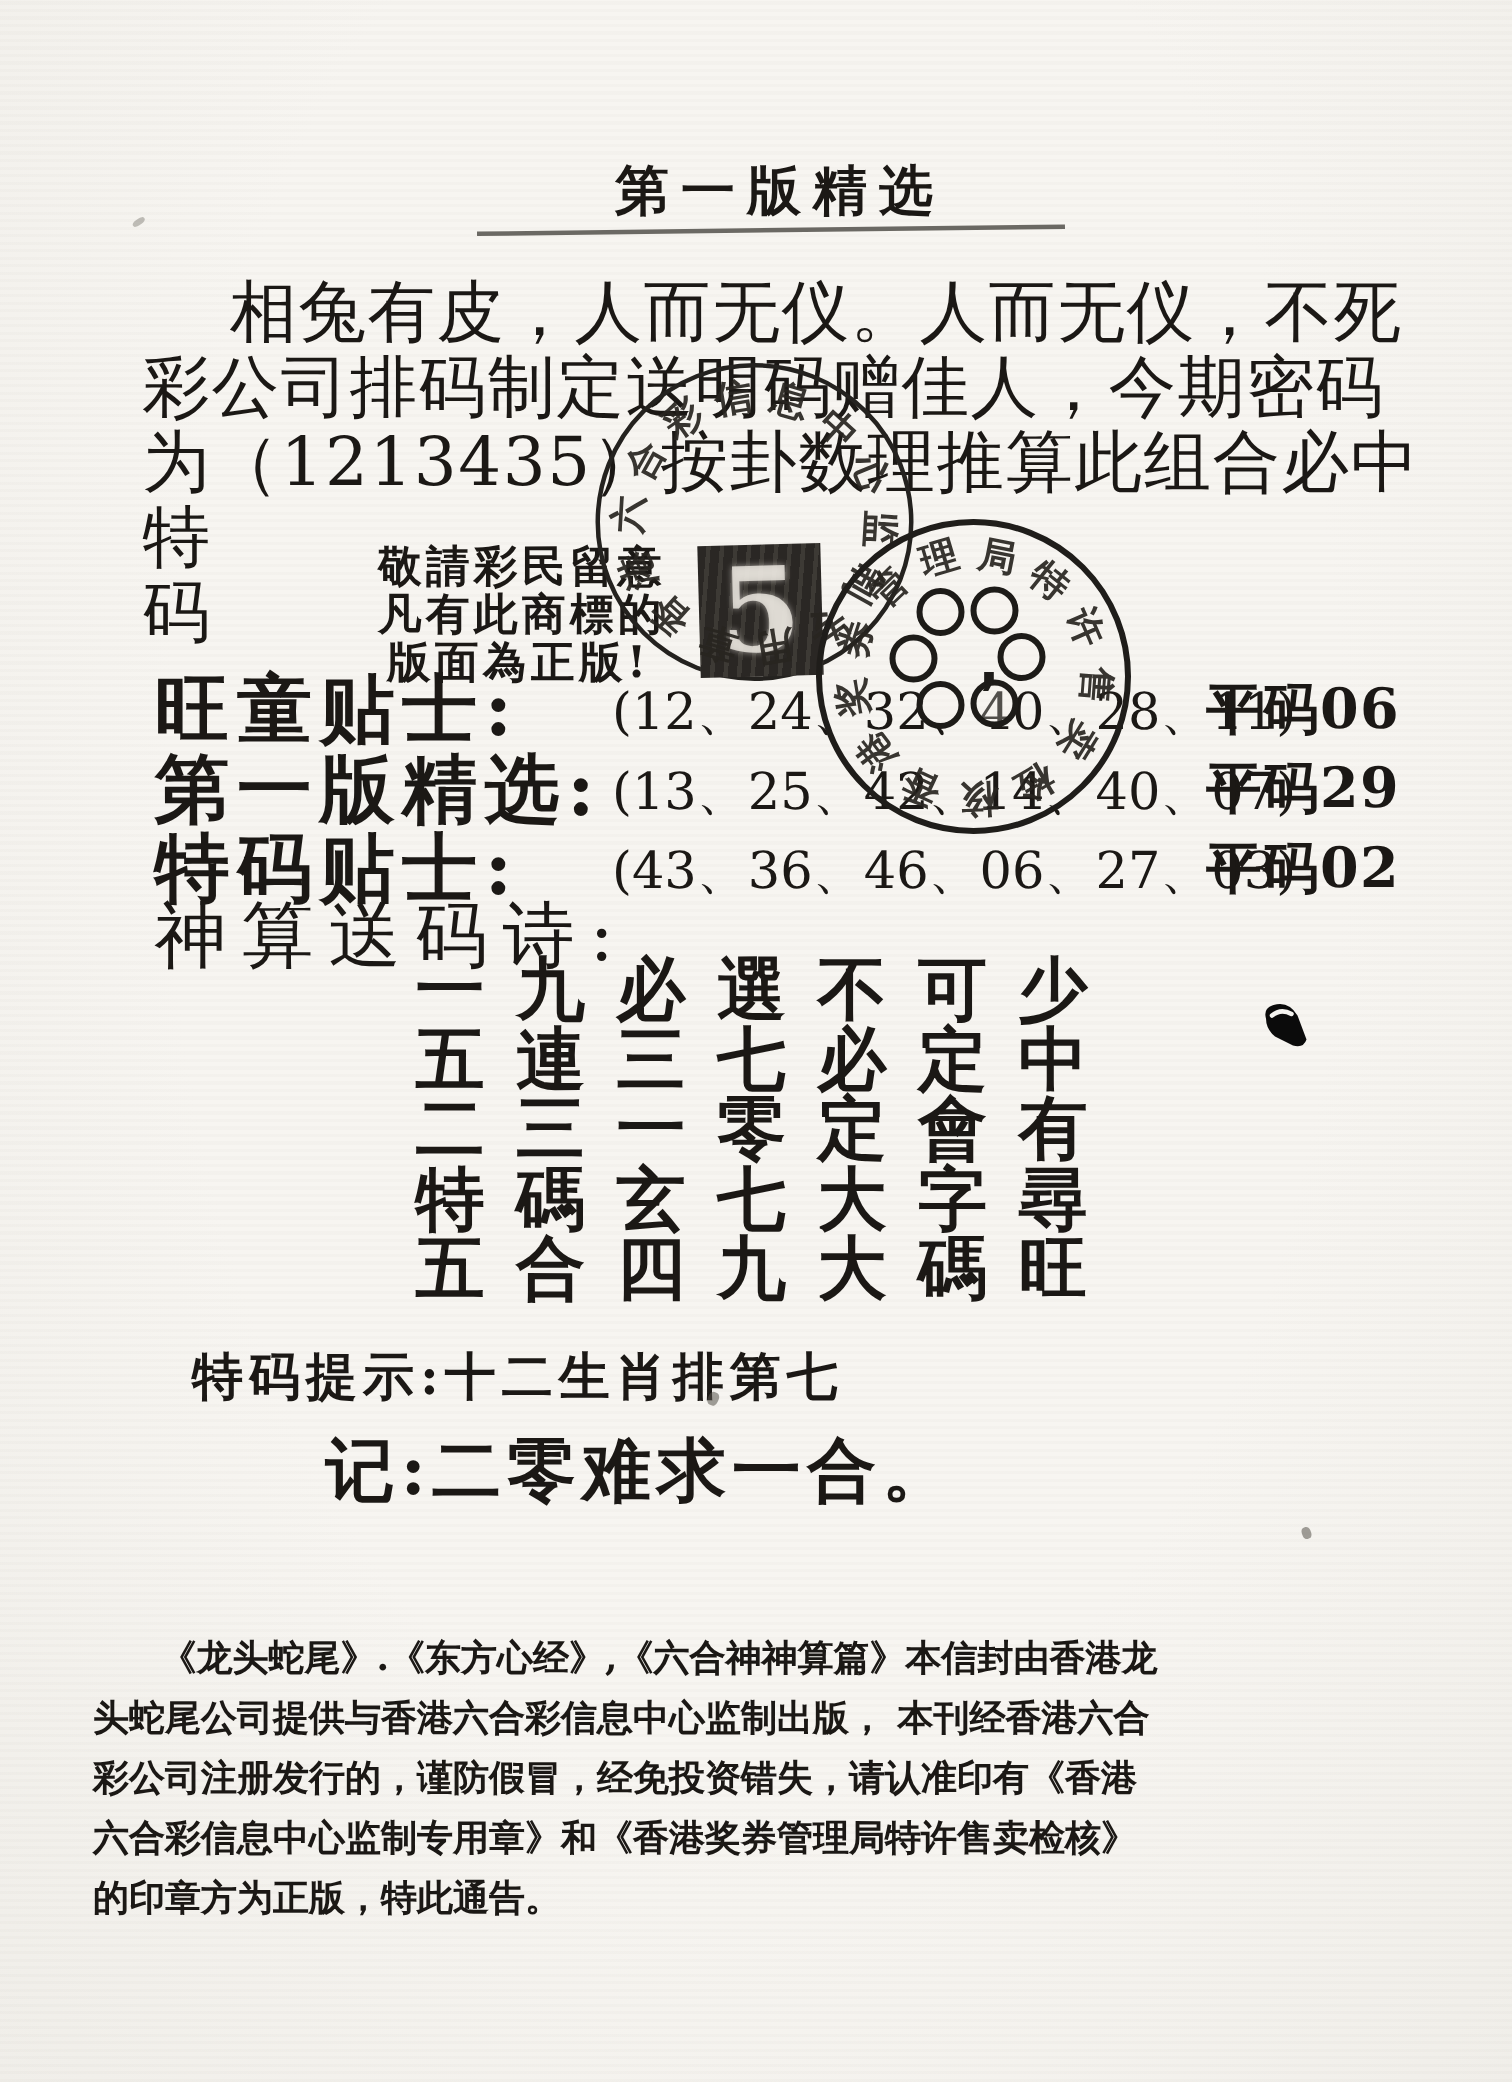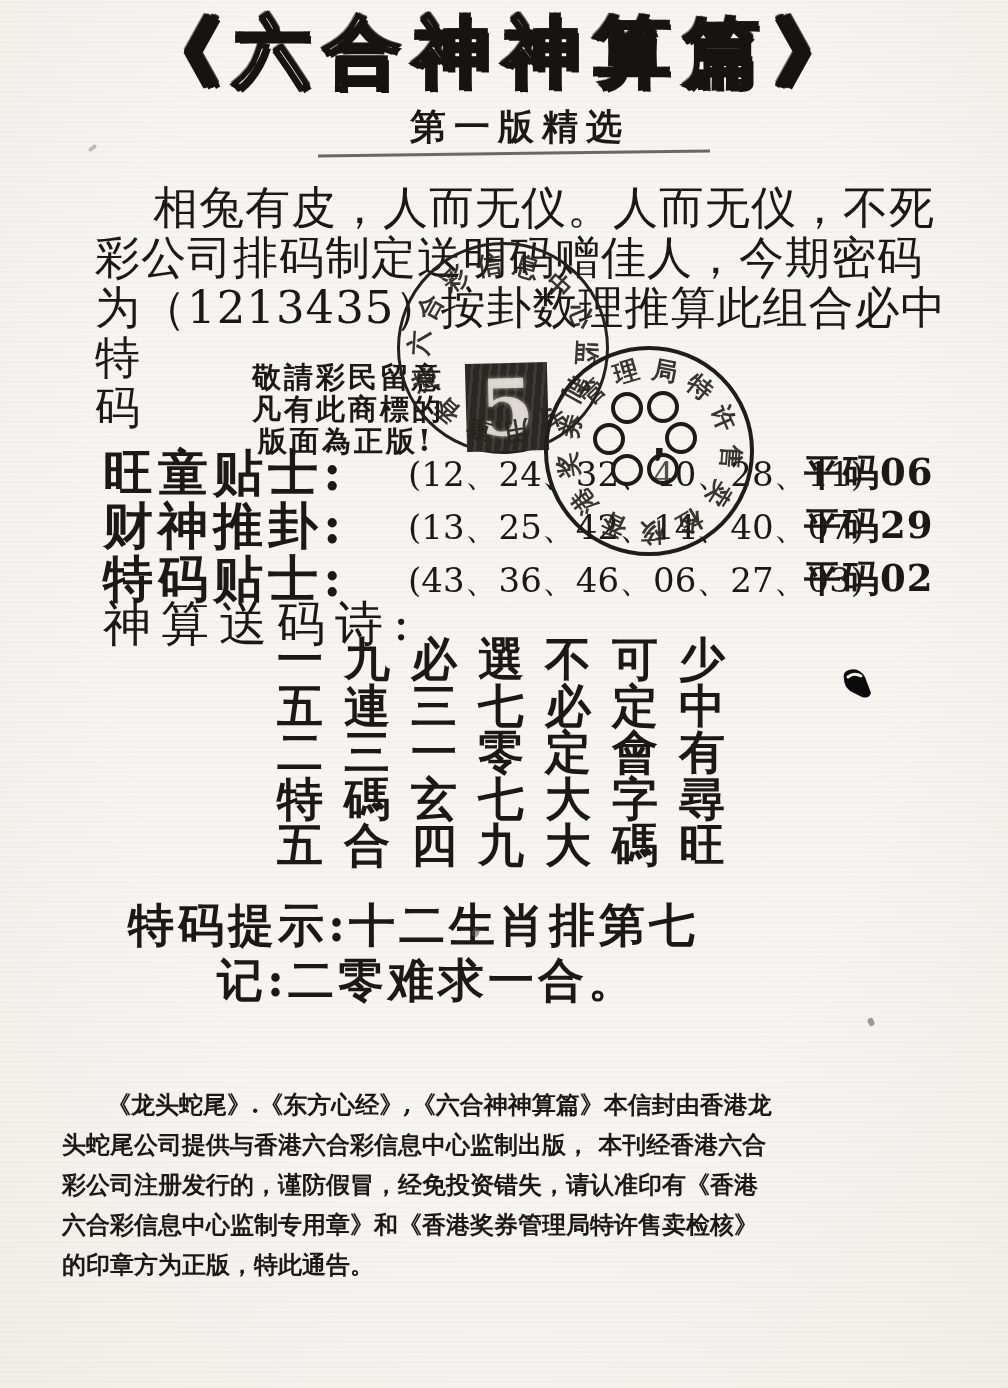--- a/index.html
+++ b/index.html
@@ -39,21 +39,21 @@
   
   .tiprow{left:103px;height:56px;white-space:nowrap;}
   .tiprow .lbl{position:absolute;left:0;top:0;font-size:50px;font-weight:bold;letter-spacing:5px;}
   .tiprow .nums{position:absolute;left:305px;top:12px;font-size:34px;letter-spacing:0;text-align:center;}
   .tiprow .ping{position:absolute;left:701px;top:8px;font-size:37px;font-weight:bold;letter-spacing:1px;}
   .row1{top:440px;} .row2{top:493px;} .row3{top:546px;}
   .poemhead{left:103px;top:592px;font-size:48px;font-weight:normal;letter-spacing:10px;}
   
   .poem{left:277px;top:636px;font-size:46px;line-height:46.5px;letter-spacing:21px;font-weight:600;white-space:nowrap;}
   
-  .hint1{left:128px;top:895px;font-size:46px;font-weight:bold;letter-spacing:4px;}
+  .hint1{left:128px;top:895px;font-size:34px;font-weight:bold;letter-spacing:4px;}
   .hint2{left:193px;top:950px;font-size:46px;font-weight:bold;letter-spacing:4px;margin-left:24px;}
   .lucky{left:95px;top:1012px;font-size:48px;font-weight:bold;letter-spacing:4px;}
   
   .footer{left:62px;top:1085px;width:895px;font-size:24px;line-height:40px;font-weight:600;}
   .footer .f1{text-indent:45px;}
   
   .stamp{border-radius:50%;z-index:5;}
   .stamp-left{left:397px;top:242px;width:206px;height:206px;border:3px solid #24221f;}
   .stamp-right{left:544px;top:346px;width:202px;height:202px;border:4px solid #1f1d1a;}
   .ring-ch{position:absolute;font-size:25px;font-weight:bold;color:#282520;opacity:.92;
@@ -76,21 +76,20 @@
   .speck{background:#56524a;border-radius:40%;opacity:.55;z-index:2;}
   .sp1{left:472px;top:928px;width:7px;height:9px;transform:rotate(25deg);}
   .sp2{left:868px;top:1018px;width:6px;height:8px;transform:rotate(-20deg);}
   .sp3{left:88px;top:146px;width:9px;height:4px;transform:rotate(-35deg);opacity:.35;}
 </style>
 </head>
 <body>
 
 <div class="page">
 
-  <div class="abs title">《六合神神算篇》</div>
   <div class="abs subtitle">第一版精选</div>
   <div class="abs subtitle-rule"></div>
 
   <div class="abs intro">
     <div class="l1">相兔有皮，人而无仪。人而无仪，不死</div>
     <div>彩公司排码制定送明码赠佳人，今期密码</div>
     <div>为（1213435）按卦数理推算此组合必中特</div>
     <div>码</div>
   </div>
 
@@ -99,21 +98,21 @@
     <div class="n2">凡有此商標的</div>
     <div class="n3">版面為正版!</div>
   </div>
 
   <div class="abs tiprow row1">
     <span class="lbl">旺童贴士:</span>
     <span class="nums">(12、24、32、40、28、11)</span>
     <span class="ping">平码06</span>
   </div>
   <div class="abs tiprow row2">
-    <span class="lbl">财神推卦:</span>
+    <span class="lbl">第一版精选:</span>
     <span class="nums">(13、25、42、14、40、07)</span>
     <span class="ping">平码29</span>
   </div>
   <div class="abs tiprow row3">
     <span class="lbl">特码贴士:</span>
     <span class="nums">(43、36、46、06、27、03)</span>
     <span class="ping">平码02</span>
   </div>
 
   <div class="abs poemhead">神算送码诗:</div>

